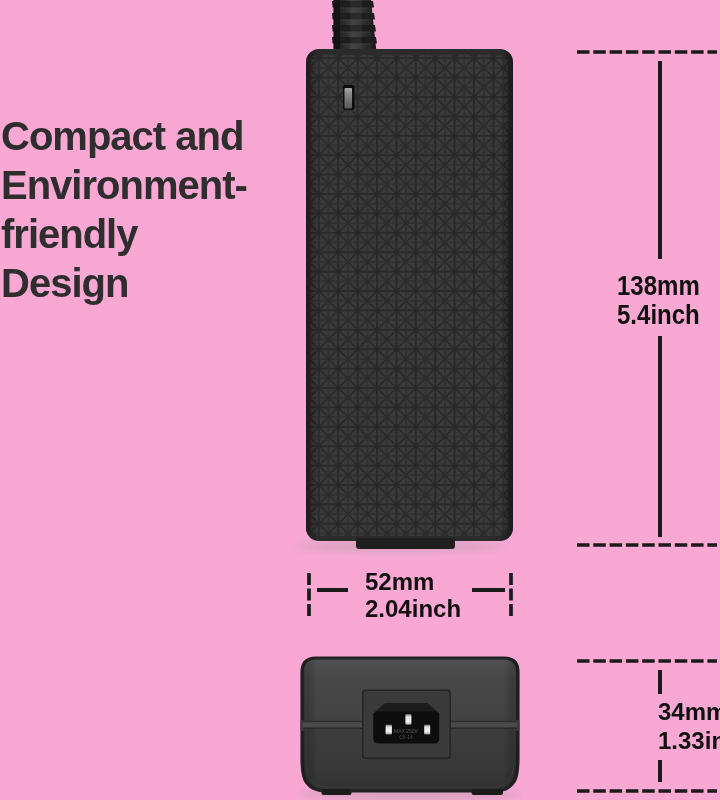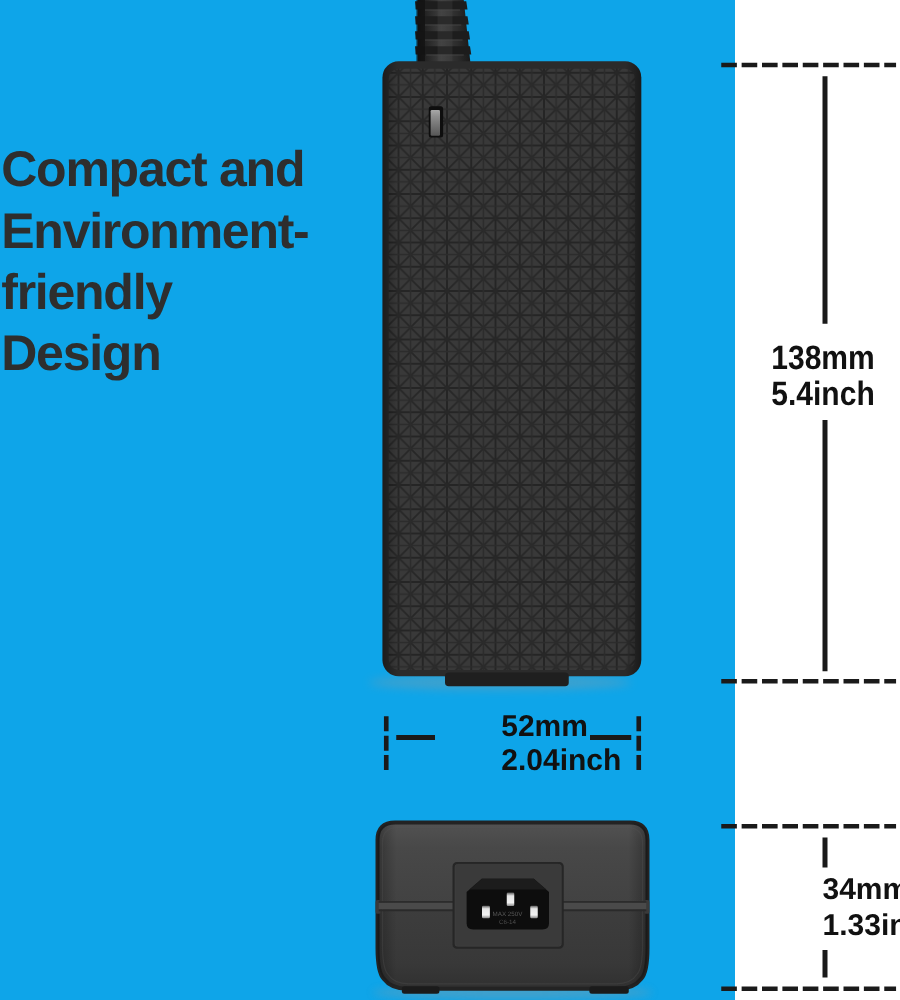--- a/index.html
+++ b/index.html
@@ -1,19 +1,19 @@
 <!DOCTYPE html>
 <html><head>
 <meta charset="utf-8">
 <style>
   html,body{margin:0;padding:0;}
   body{width:720px;height:800px;background:#ffffff;overflow:hidden;
        font-family:"Liberation Sans", sans-serif;}
   .abs{position:absolute;}
-  #page{position:relative;width:588px;height:800px;background:#0ea5e9;}
+  #page{position:relative;width:720px;height:800px;background:#f9a8d4;}
   .dimtxt{position:absolute;color:#111;font-weight:bold;line-height:28px;white-space:nowrap;}
 </style>
 </head>
 <body>
 <div id="page">
 
 <div class="abs" style="left:1px;top:112px;color:#2e2e2e;font-weight:bold;font-size:40px;line-height:49px;letter-spacing:-1px;">Compact and<br>Environment-<br>friendly<br>Design</div>
 
 <svg class="abs" style="left:280px;top:0px;" width="260" height="560" viewBox="0 0 260 560">
   <defs>
@@ -85,21 +85,21 @@
 <svg class="abs" style="left:570px;top:540.5px;" width="147" height="8">
       <line x1="7" y1="4" x2="147" y2="4" stroke="#1a1a1a" stroke-width="3.6" stroke-dasharray="12.5,3.8"></line>
     </svg>
 
 <svg class="abs" style="left:304.5px;top:571px;" width="8" height="47">
       <line x1="4" y1="2" x2="4" y2="50" stroke="#1a1a1a" stroke-width="3.7" stroke-dasharray="12,3.5"></line>
     </svg>
 
 <div class="abs" style="left:317px;top:588px;width:31px;height:4px;background:#1a1a1a;"></div>
 
-<div class="dimtxt" style="left:365px;top:569px;font-size:24px;line-height:26.5px;margin-left:36px;">52mm<br>2.04inch</div>
+<div class="dimtxt" style="left:365px;top:569px;font-size:24px;line-height:26.5px;">52mm<br>2.04inch</div>
 
 <div class="abs" style="left:472px;top:588px;width:33px;height:4px;background:#1a1a1a;"></div>
 
 <svg class="abs" style="left:506.5px;top:571px;" width="8" height="47">
       <line x1="4" y1="2" x2="4" y2="50" stroke="#1a1a1a" stroke-width="3.7" stroke-dasharray="12,3.5"></line>
     </svg>
 
 <svg class="abs" style="left:290px;top:650px;" width="240" height="150" viewBox="0 0 240 150">
   <defs>
     <linearGradient id="endface" x1="0" y1="0" x2="0" y2="1">

